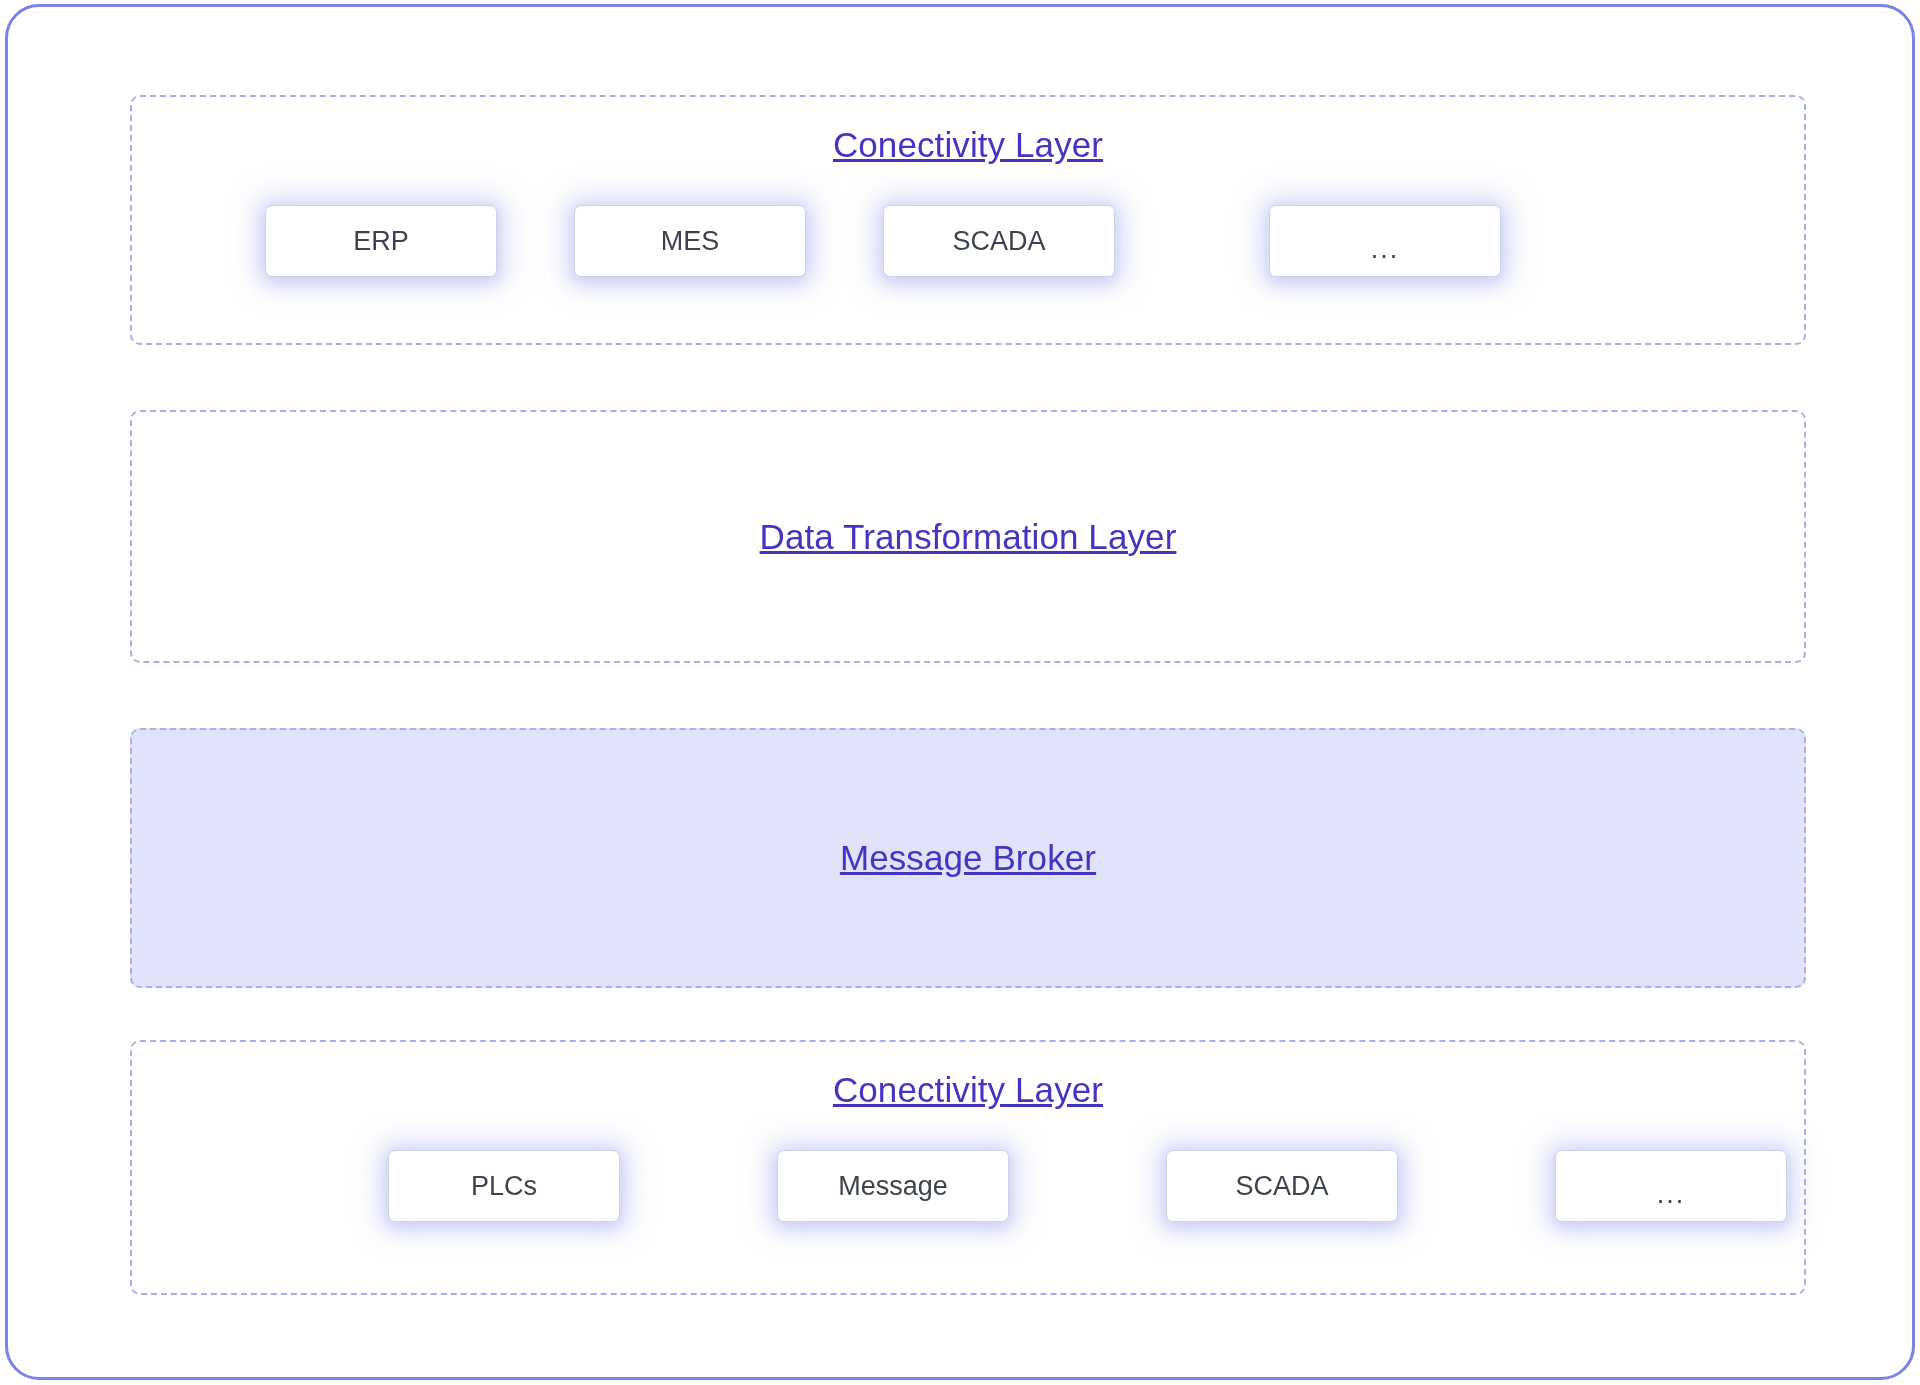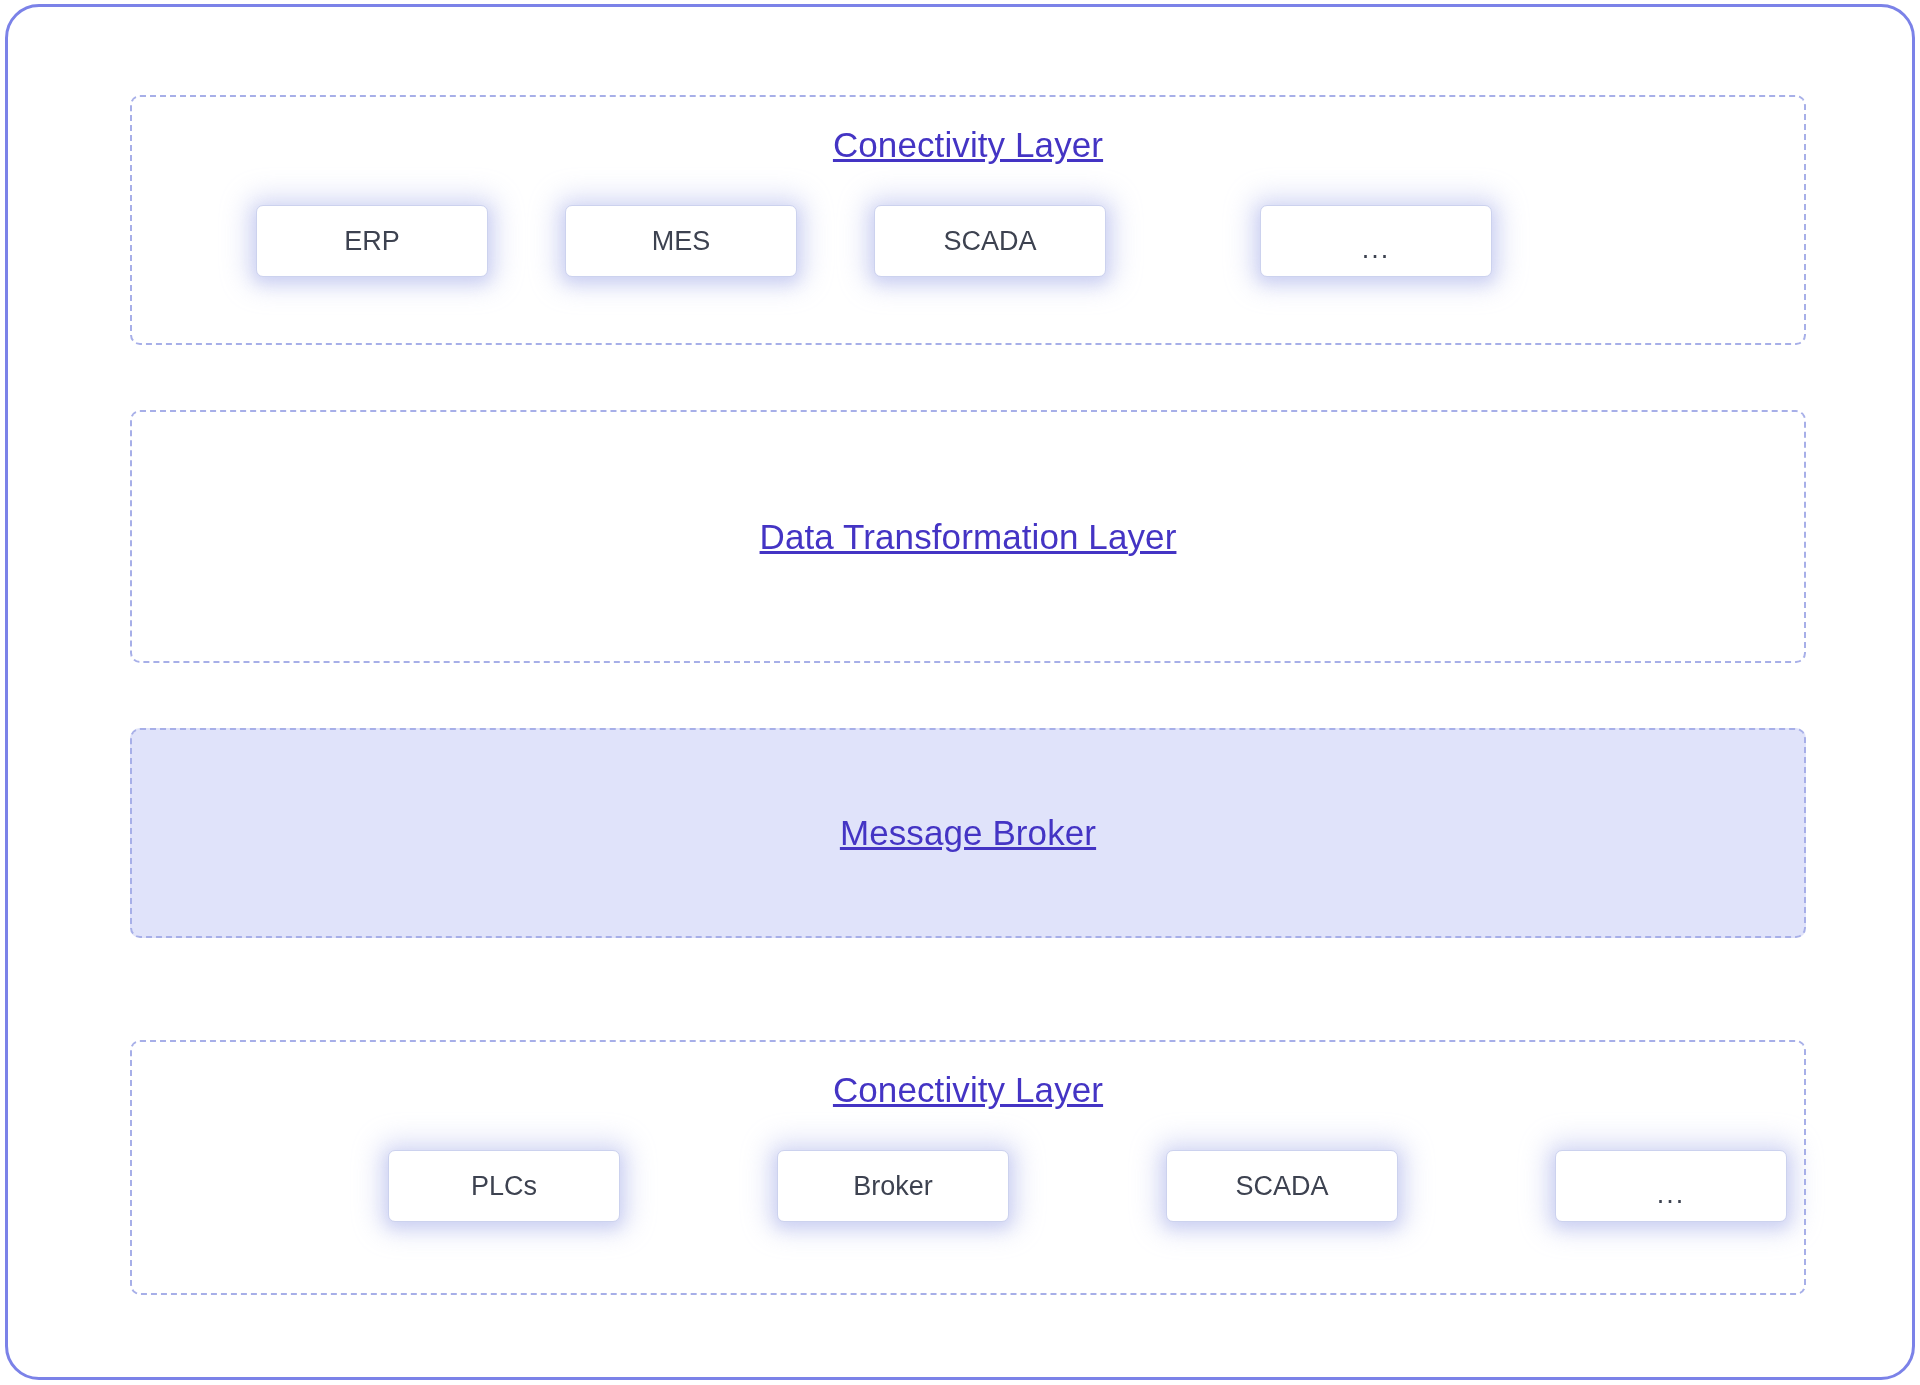--- a/index.html
+++ b/index.html
@@ -98,21 +98,21 @@
 
   .node-box.ellipsis .node-label {
     letter-spacing: 2px;
     position: relative;
     top: 8px;
   }
 
   
   .row-top {
     top: 205px;
-    left: 226px;
+    left: 235px;
     padding-left: 30px;
   }
   .row-top .node-box { width: 232px; }
   .row-top .gap { width: 77px; }
 
   
   .row-bottom {
     top: 1150px;
     left: 388px;
     gap: 40px;
@@ -149,35 +149,35 @@
     <div class="gap"></div>
     <div class="node-box ellipsis">
       <span class="node-label">...</span>
     </div>
   </div>
 
   <div class="layer layer-2" style="top:410px; height:253px;">
     <div class="layer-title">Data Transformation Layer</div>
   </div>
 
-  <div class="layer layer-3 filled" style="top:728px; height:210px;">
+  <div class="layer layer-3 filled" style="top:728px; height:260px;">
     <div class="layer-title">Message Broker</div>
   </div>
 
   <div class="layer layer-4" style="top:1040px; height:255px;">
     <div class="layer-title">Conectivity Layer</div>
   </div>
 
   <div class="node-row row-bottom">
     <div class="node-box">
       <span class="node-label">PLCs</span>
     </div>
     <div class="gap"></div>
     <div class="node-box">
-      <span class="node-label">Broker</span>
+      <span class="node-label">Message</span>
     </div>
     <div class="gap"></div>
     <div class="node-box">
       <span class="node-label">SCADA</span>
     </div>
     <div class="gap"></div>
     <div class="node-box ellipsis">
       <span class="node-label">...</span>
     </div>
   </div>

